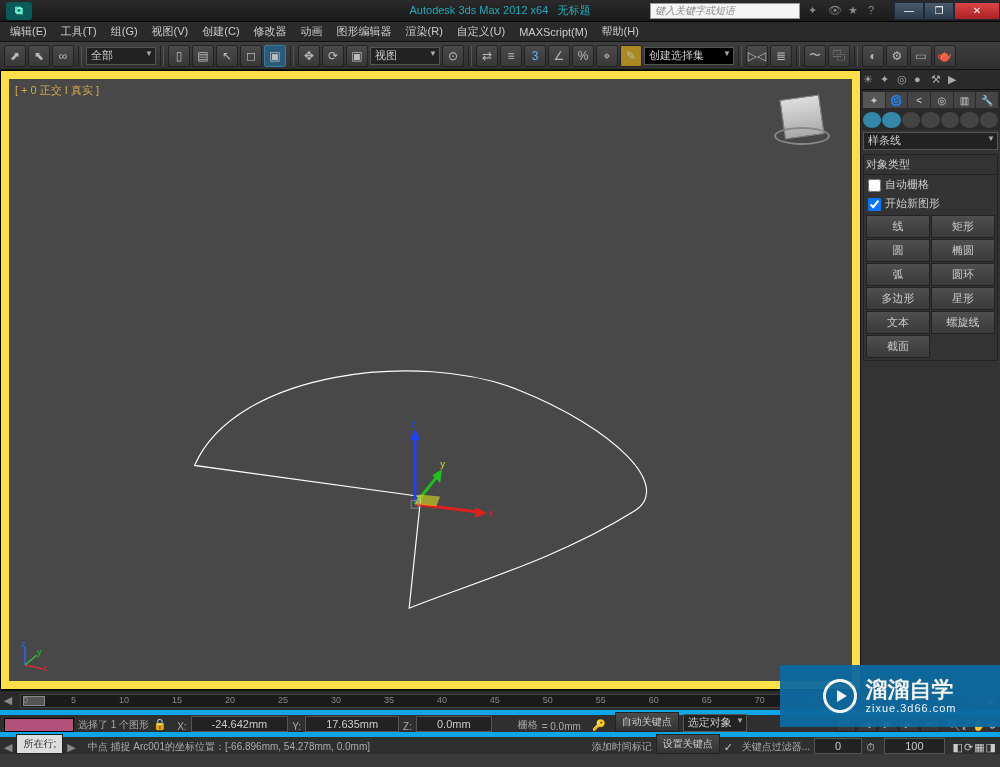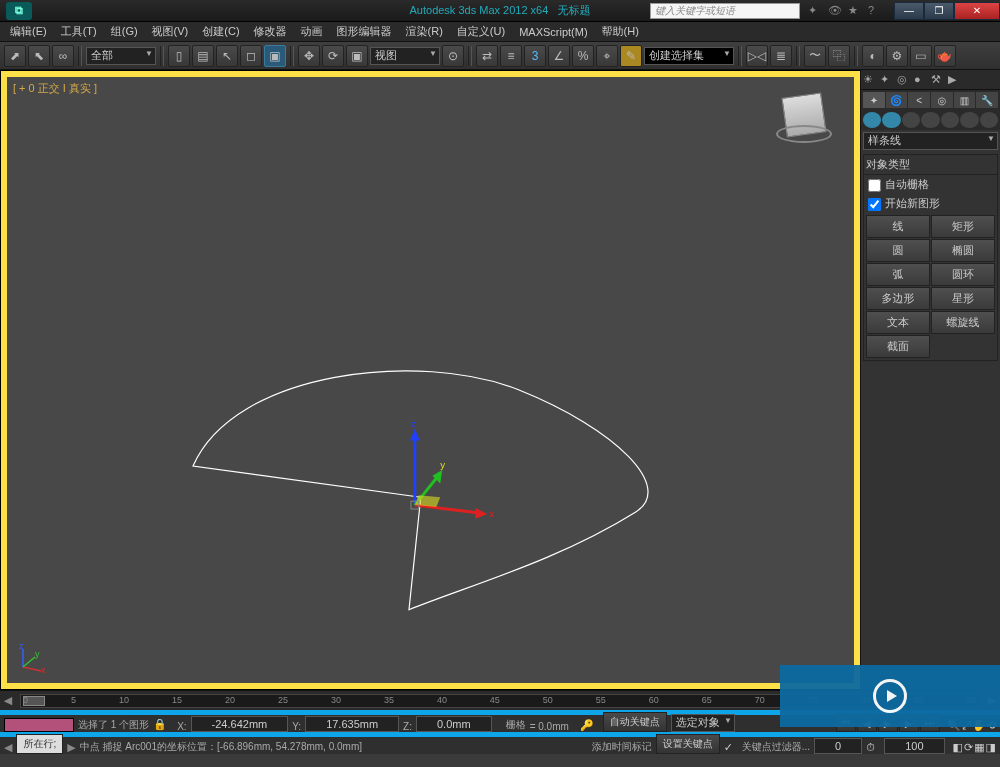--- a/index.html
+++ b/index.html
@@ -26,21 +26,21 @@
 .tb.active { background:#2a5a7a; border-color:#3a7a9a;}
 .tb.yellow { background:#aa8822; }
 .sep { width:4px; height:20px; border-left:1px solid #222; border-right:1px solid #555; margin:0 2px;}
 .dropdown { height:18px; background:#222; border:1px solid #555; color:#ccc; padding:0 14px 0 4px; font-size:11px; position:relative; min-width:70px;}
 .dropdown::after{content:"▼"; position:absolute; right:2px; top:1px; font-size:8px; color:#aaa;}
 
 
 .main { display:flex; height:620px; }
 .viewport-wrap { flex:1; position:relative; background:#3a3a3a; border:1px solid #000; border-right:none;}
 .viewport-label { position:absolute; top:4px; left:6px; color:#d4a84a; font-size:11px; z-index:5;}
-.viewport { position:absolute; inset:0; background:#484848; border:6px solid #fde047;}
+.viewport { position:absolute; inset:0; background:#484848; border:8px solid #fde047;}
 .viewcube { position:absolute; top:10px; right:20px; width:60px; height:60px; z-index:5;}
 .cube { width:40px; height:40px; background:linear-gradient(#ddd,#aaa); border:1px solid #888; position:absolute; top:8px; left:10px; transform:rotate(-8deg);}
 .cube-ring { width:56px; height:18px; border:2px solid #888; border-radius:50%; position:absolute; bottom:4px; left:2px;}
 
 
 .axis-ind { position:absolute; bottom:10px; left:10px; width:30px; height:30px;}
 .axis-ind .ax { position:absolute; font-size:9px;}
 
 
 .cmdpanel { width:140px; background:#333; border-left:1px solid #111; display:flex; flex-direction:column;}
@@ -302,21 +302,21 @@
 <div class="status1">
   <div style="width:70px;background:#b3517a;height:14px;border:1px solid #000"></div>
   <span class="stext">选择了 1 个图形</span>
   <span class="lock-icon">🔒</span>
   <span class="stext" style="margin-left:6px">X:</span>
     <div class="coord">-24.642mm</div>
   <span class="stext">Y:</span>
     <div class="coord">17.635mm</div>
   <span class="stext">Z:</span>
     <div class="coord">0.0mm</div>
-  <span class="stext" style="margin-left:10px">栅格</span>
+  <span class="stext" style="margin-left:22px">栅格</span>
   <span class="stext">= 0.0mm</span>
   <span style="width:18px;margin-left:8px">🔑</span>
   <div class="sbtn">自动关键点</div>
   <div class="dropdown" style="min-width:50px">选定对象</div>
   <div class="play-ctrl">
     <div class="pb">⏮</div>
     <div class="pb">◀</div>
     <div class="pb">▶</div>
     <div class="pb">▶</div>
     <div class="pb">⏭</div>
@@ -326,31 +326,35 @@
     <div class="pb">⤢</div>
     <div class="pb">✋</div>
     <div class="pb">⟲</div>
   </div>
 </div>
 
 <div class="status2">
   <span style="color:#888">◀</span>
   <div class="sbtn" style="background:#ddd;color:#333">所在行;</div>
   <span style="color:#888">▶</span>
-  <span class="stext" style="margin-left:0">中点 捕捉 Arc001的坐标位置：[-66.896mm, 54.278mm, 0.0mm]</span>
+  <span class="stext" style="margin-left:8px">中点 捕捉 Arc001的坐标位置：[-66.896mm, 54.278mm, 0.0mm]</span>
   <span class="stext" style="margin-left:auto">添加时间标记</span>
   <div class="sbtn">设置关键点</div>
   <span style="width:14px">✓</span>
   <span class="stext">关键点过滤器...</span>
   <div class="coord" style="min-width:30px">0</div>
   <span style="width:14px">⏱</span>
   <div class="coord" style="min-width:30px">100</div>
   <div style="display:flex;gap:1px;margin-left:4px">
     <div class="pb">◧</div>
     <div class="pb">⟳</div>
     <div class="pb">▦</div>
     <div class="pb">◨</div>
   </div>
 </div>
 
 <div class="watermark">
   <div class="wm-logo"></div>
+  <div class="wm-text">
+    <span class="big">溜溜自学</span>
+    <span class="small">zixue.3d66.com</span>
+  </div>
 </div>
 
 </body></html>

